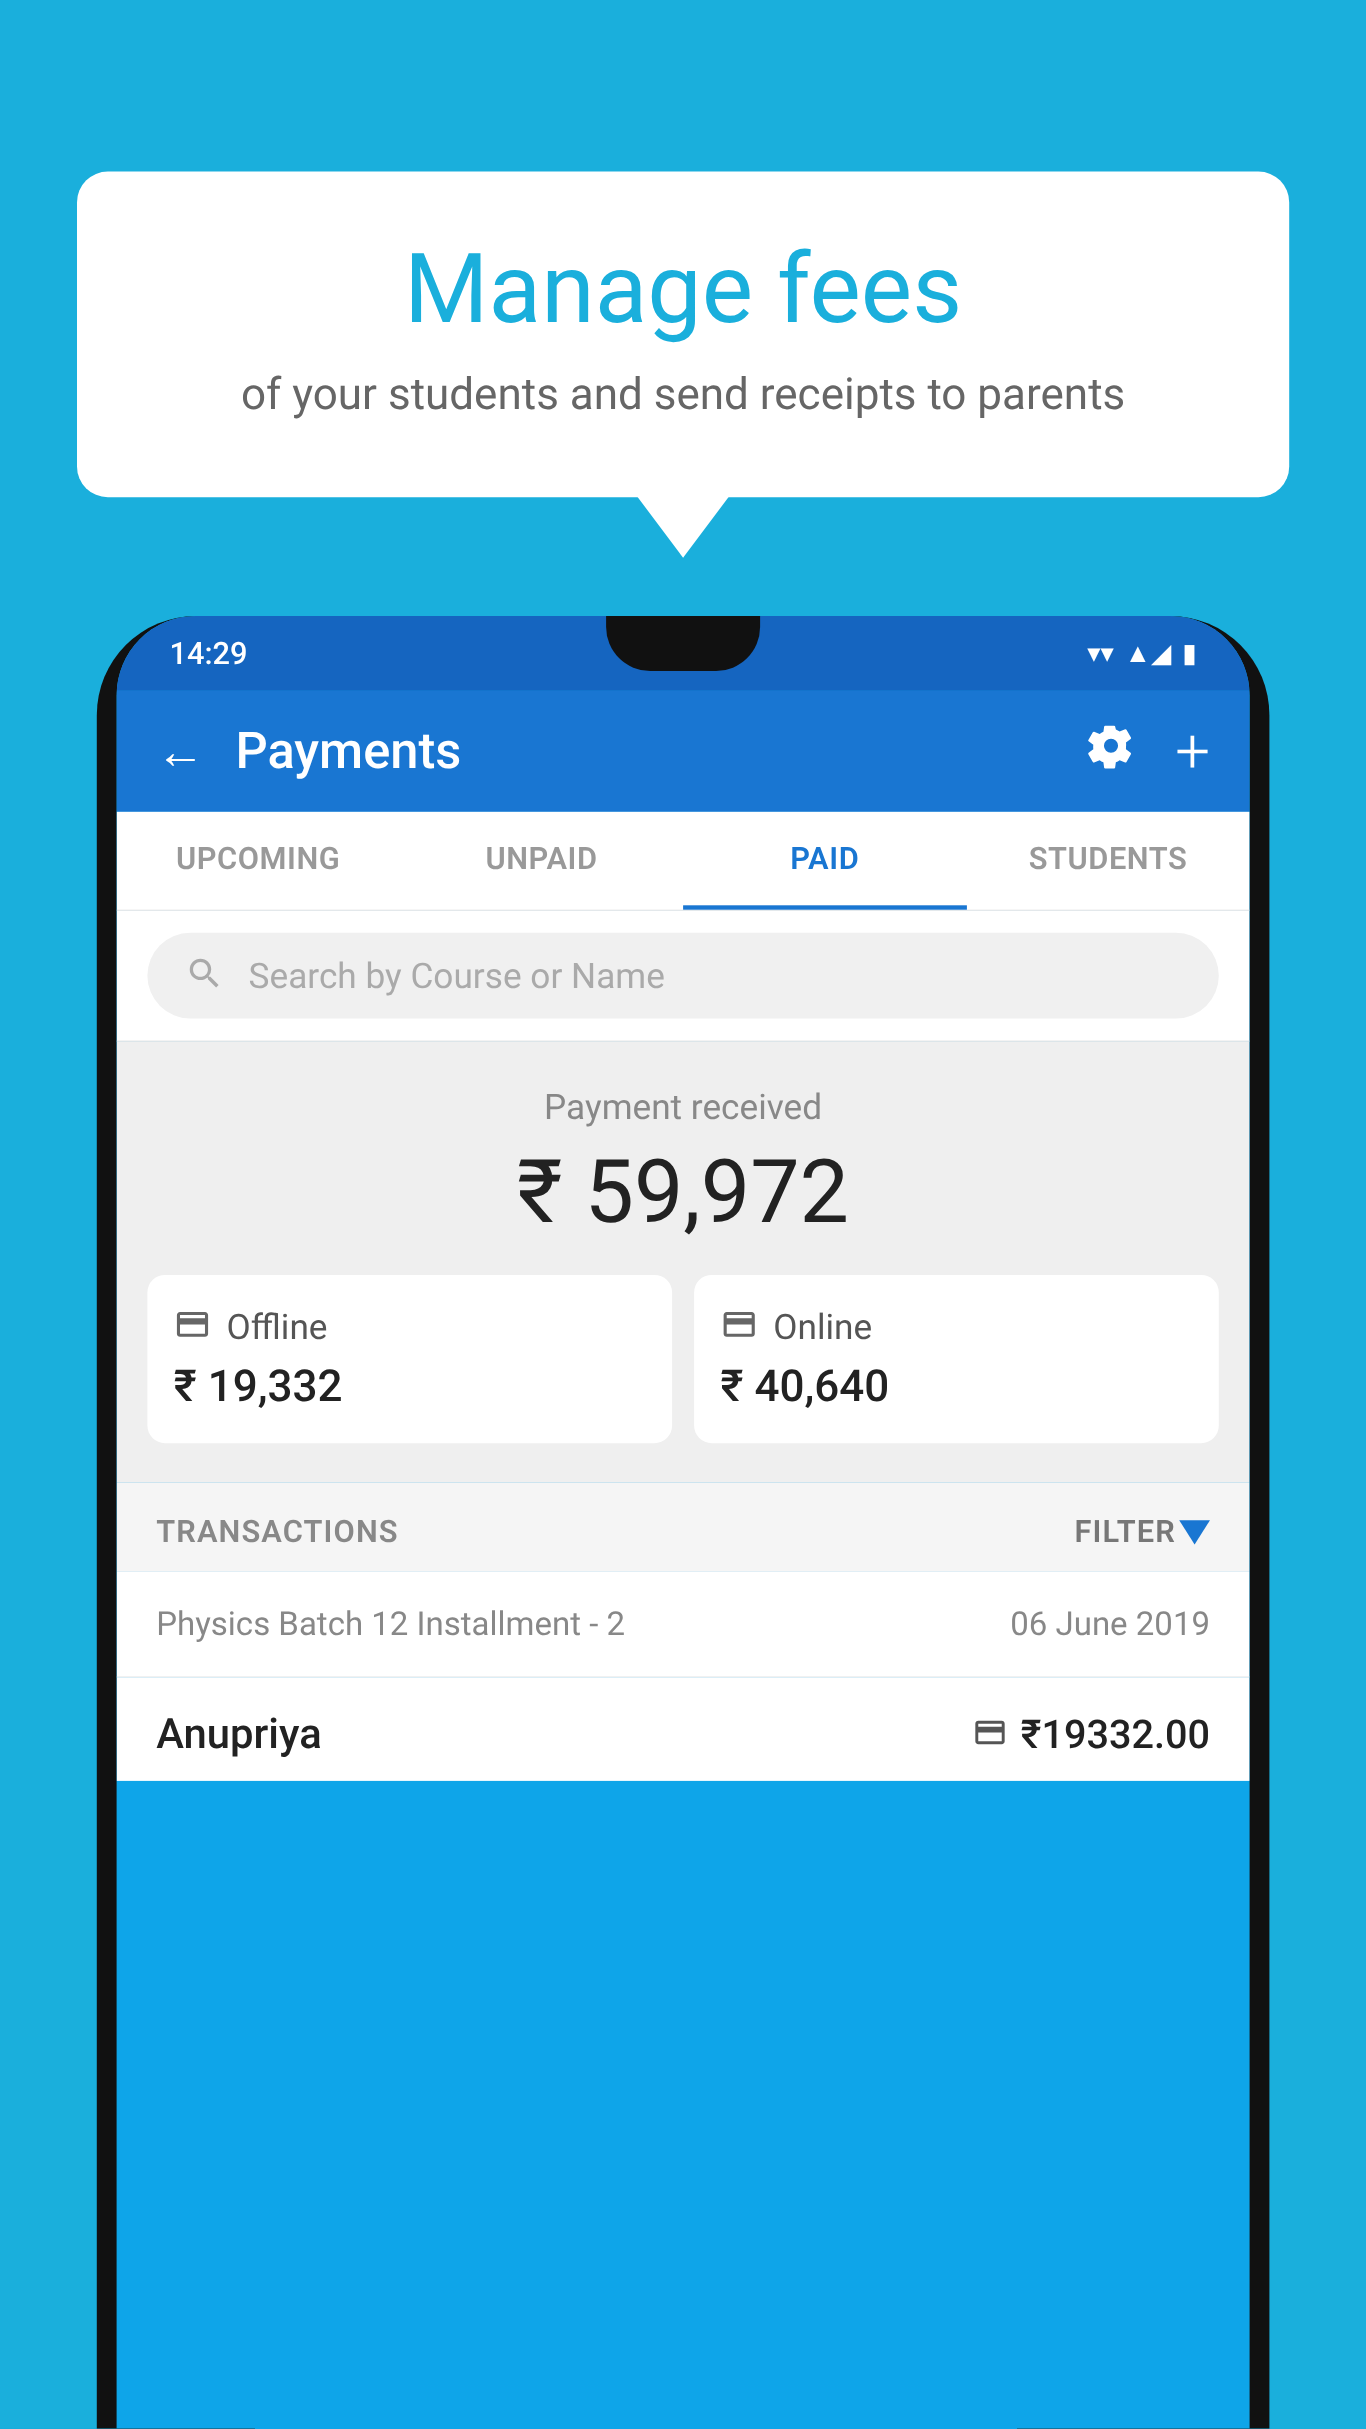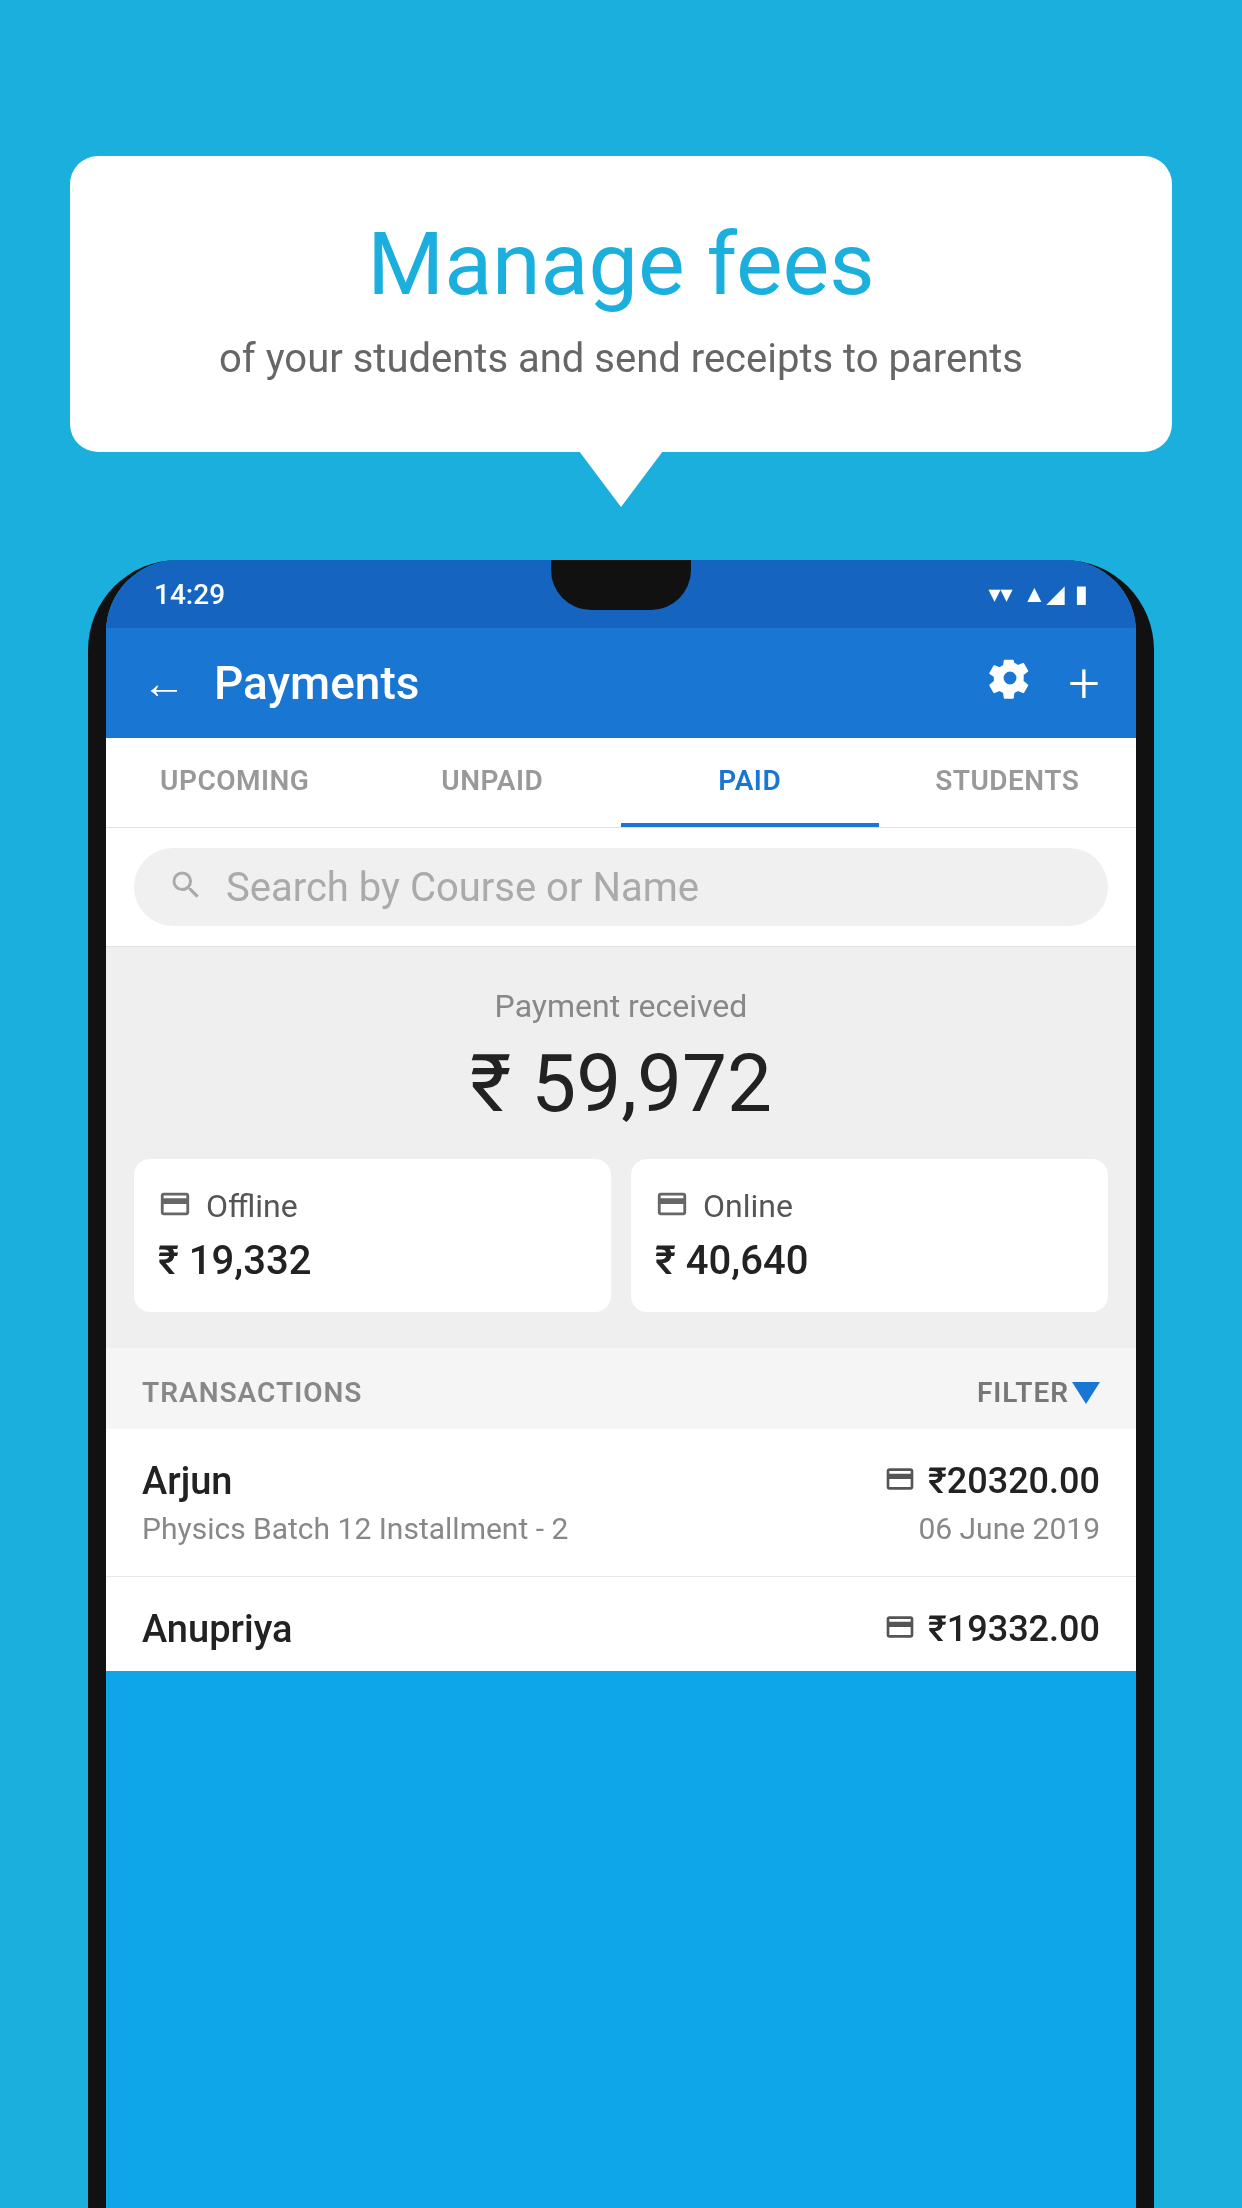--- a/index.html
+++ b/index.html
@@ -176,21 +176,21 @@
       background: #f0f0f0;
       border-radius: 50px;
       height: 78px;
       display: flex;
       align-items: center;
       padding: 0 34px;
       gap: 22px;
     }
     .search-placeholder {
       color: #aaa;
-      font-size: 40px;
+      font-size: 32px;
     }
 
     
     .payment-received {
       background: #efefef;
       padding: 40px 28px 36px;
       text-align: center;
     }
     .payment-label {
       font-size: 32px;
@@ -409,31 +409,20 @@
 
       <div class="transactions-header">
         <span class="transactions-label">TRANSACTIONS</span>
         <div class="filter-btn">
           <span>FILTER</span>
           <div class="filter-triangle"></div>
         </div>
       </div>
 
       <div class="transaction-row">
-        <div class="transaction-top">
-          <span class="transaction-name">Arjun</span>
-          <div class="transaction-amount-row">
-            <span>
-              <svg width="32" height="32" viewBox="0 0 24 24" fill="#555">
-                <path d="M20 4H4c-1.11 0-2 .89-2 2v12c0 1.11.89 2 2 2h16c1.11 0 2-.89 2-2V6c0-1.11-.89-2-2-2zm0 14H4v-6h16v6zm0-10H4V6h16v2z"></path>
-              </svg>
-            </span>
-            <span class="transaction-amount">₹20320.00</span>
-          </div>
-        </div>
         <div class="transaction-bottom">
           <span class="transaction-course">Physics Batch 12 Installment - 2</span>
           <span class="transaction-date">06 June 2019</span>
         </div>
       </div>
 
       <div class="transaction-row-partial">
         <div class="partial-top">
           <span class="transaction-name">Anupriya</span>
           <div class="transaction-amount-row">

